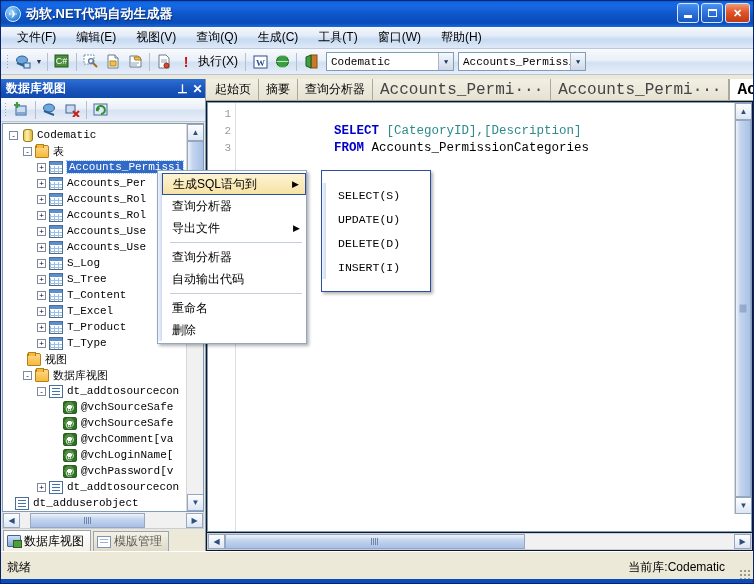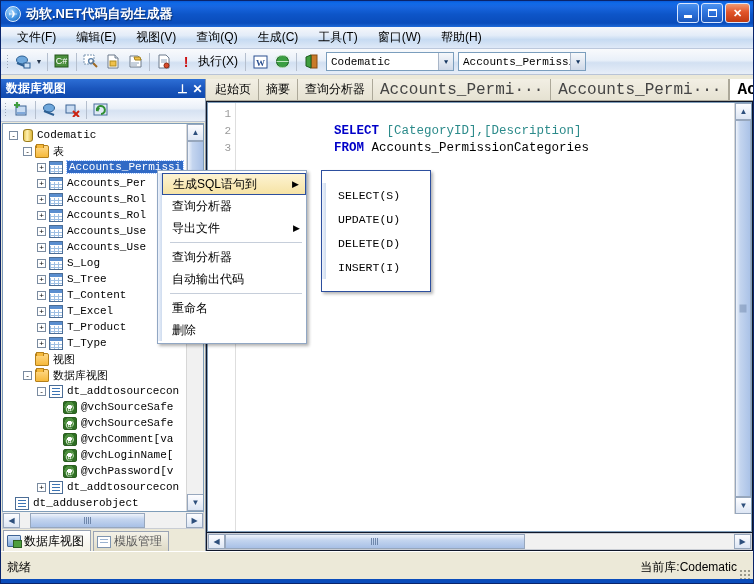--- a/index.html
+++ b/index.html
@@ -413,21 +413,21 @@
   .statusbar {
     position:absolute; left:0; right:0; bottom:0; height:32px;
     background:#ece9d8;
     border-top:1px solid #fff;
     display:flex; align-items:center;
   }
   .status-left {
     padding-left:6px; font-size:12px; color:#000; flex:1;
   }
   .status-right {
-    font-size:12px; padding-right:16px;
+    font-size:12px; padding-right:28px;
     font-family:"Liberation Sans", sans-serif;
   }
   .resize-grip {
     position:absolute; right:2px; bottom:2px; width:12px; height:12px;
     background-image: radial-gradient(#9a9a8c 35%, transparent 36%);
     background-size: 4px 4px;
   }
   .bluefoot {
     position:absolute; left:0; right:0; bottom:0; height:4px;
     background:#0a4cbb;
@@ -711,21 +711,21 @@
             <span class="expander">+</span>
             <span class="ico table"></span>
             <span class="tlabel-txt">T_Product</span>
           </div>
           <div class="tnode" style="padding-left:34px">
             <span class="expander">+</span>
             <span class="ico table"></span>
             <span class="tlabel-txt">T_Type</span>
           </div>
 
-          <div class="tnode" style="padding-left:20px">
+          <div class="tnode" style="padding-left:12px">
             <span class="spacer"></span>
             <span class="ico folder"></span>
             <span class="tlabel-txt">视图</span>
           </div>
           <div class="tnode" style="padding-left:20px">
             <span class="expander">-</span>
             <span class="ico folder"></span>
             <span class="tlabel-txt">数据库视图</span>
           </div>
 

